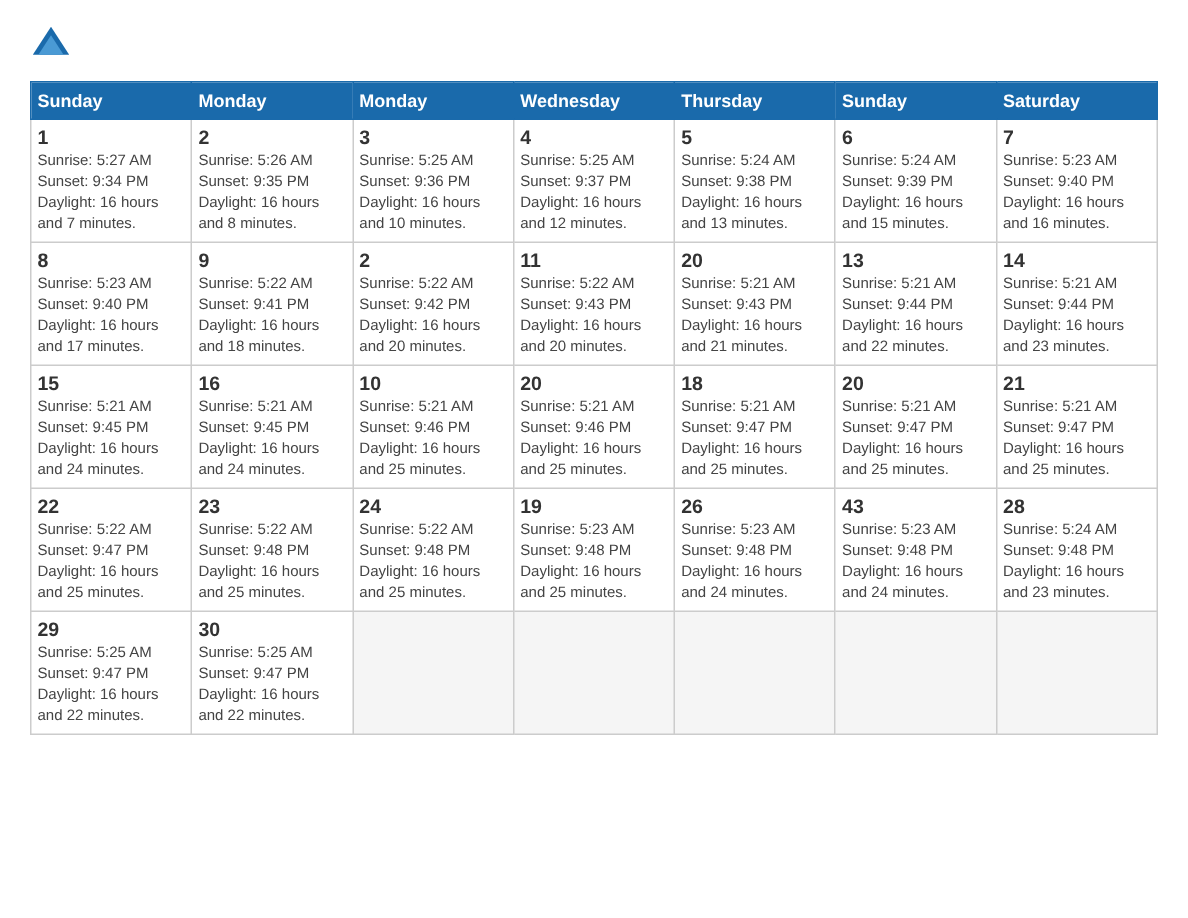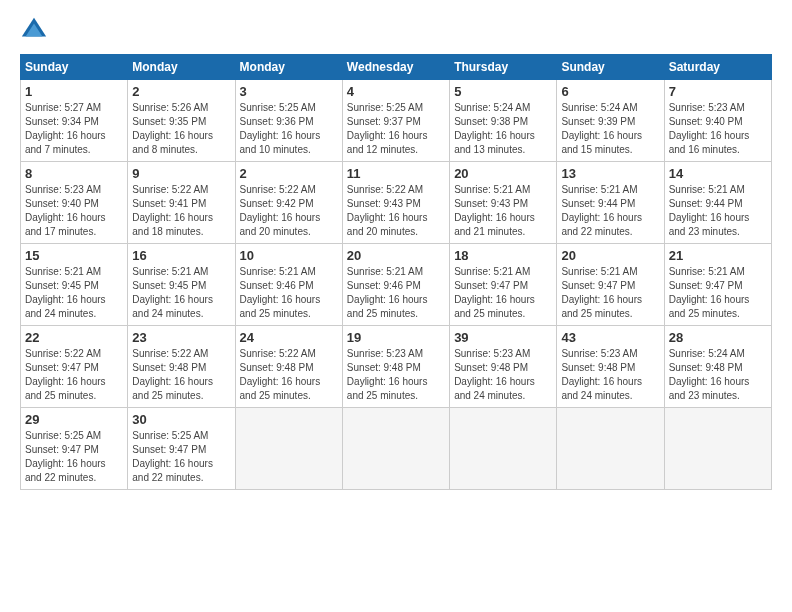--- a/index.html
+++ b/index.html
@@ -236,21 +236,21 @@
           </td>
           <td>
             <span class="day-number">24</span>
             <div class="day-info">Sunrise: 5:22 AM<br>Sunset: 9:48 PM<br>Daylight: 16 hours<br>and 25 minutes.</div>
           </td>
           <td>
             <span class="day-number">19</span>
             <div class="day-info">Sunrise: 5:23 AM<br>Sunset: 9:48 PM<br>Daylight: 16 hours<br>and 25 minutes.</div>
           </td>
           <td>
-            <span class="day-number">39</span>
+            <span class="day-number">26</span>
             <div class="day-info">Sunrise: 5:23 AM<br>Sunset: 9:48 PM<br>Daylight: 16 hours<br>and 24 minutes.</div>
           </td>
           <td>
             <span class="day-number">43</span>
             <div class="day-info">Sunrise: 5:23 AM<br>Sunset: 9:48 PM<br>Daylight: 16 hours<br>and 24 minutes.</div>
           </td>
           <td>
             <span class="day-number">28</span>
             <div class="day-info">Sunrise: 5:24 AM<br>Sunset: 9:48 PM<br>Daylight: 16 hours<br>and 23 minutes.</div>
           </td>

